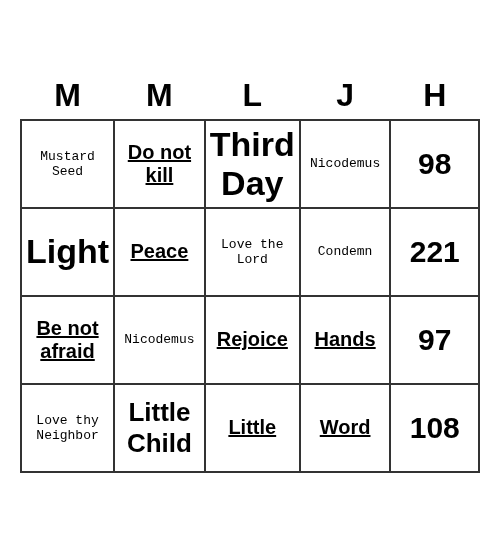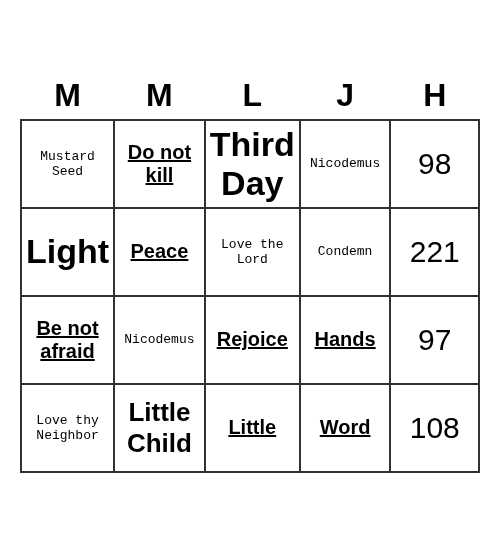--- a/index.html
+++ b/index.html
@@ -41,21 +41,21 @@
       font-size: 20px;
       font-weight: bold;
       text-decoration: underline;
     }
     .cell-small {
       font-size: 13px;
       font-family: Liberation Mono, monospace;
     }
     .cell-number {
       font-size: 30px;
-      font-weight: normal;
+      font-weight: bold;
     }
     .cell-xlarge {
       font-size: 34px;
       font-weight: bold;
     }
   </style>
 </head>
 <body>
 
 <table class="bingo-card">

